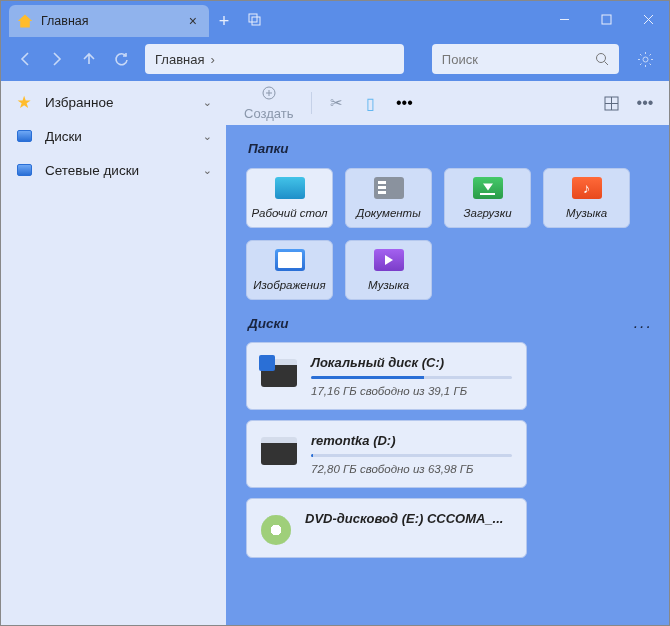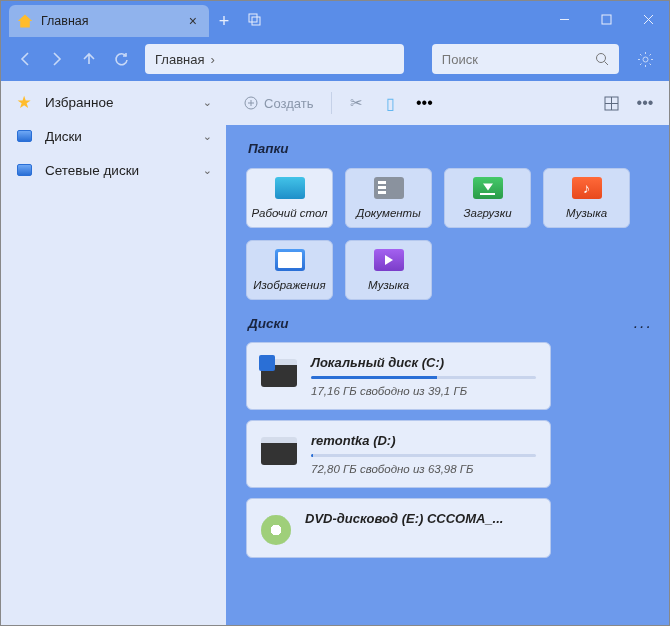--- a/index.html
+++ b/index.html
@@ -35,21 +35,21 @@
   .side-item { height:34px; display:flex; align-items:center; padding:0 14px; font-size:13.5px; color:#222; cursor:pointer; }
   .side-item .side-icon { width:18px; height:18px; margin-right:12px; display:flex; align-items:center; justify-content:center; }
   .side-item .label { flex:1; }
   .side-item .chev { color:#666; font-size:11px; }
   .star { color:#ffbc2b; font-size:17px; line-height:1; }
   .monitor-icon { width:15px; height:12px; border:1.5px solid #2a6fd6; border-radius:2px; position:relative; background:linear-gradient(#6fa8f5,#2a6fd6); }
   .netdrive-icon { width:15px; height:12px; border:1.5px solid #2a6fd6; border-radius:2px; background:linear-gradient(#6fa8f5,#2a6fd6); position:relative; }
 
   .content { flex:1; background:#6d9aec; display:flex; flex-direction:column; overflow:hidden; }
   .toolbar { height:44px; background:#e1e9fa; display:flex; align-items:center; padding:0 10px; gap:6px; }
-  .tb-btn { display:flex; align-items:center; gap:6px; padding:4px 8px; border-radius:4px; font-size:13px; color:#8a97ab; cursor:pointer; }
+  .tb-btn { display:flex; align-items:center; gap:6px; padding:4px 8px; border-radius:4px; font-size:13px; color:#8a97ab; cursor:pointer;flex-direction:column; }
   .tb-btn svg { stroke:#8a97ab; fill:none; }
   .tb-sep { width:1px; height:22px; background:#c5d1e8; margin:0 4px; }
   .tb-icon { width:28px; height:28px; display:flex; align-items:center; justify-content:center; cursor:pointer; }
   .tb-spacer { flex:1; }
   .scissors { color:#8a97ab; font-size:15px; }
   .phone { color:#64b7f0; font-size:16px; }
 
   .main { flex:1; padding:16px 12px 0 20px; overflow-y:auto; overflow-x:hidden;font-style:italic; }
   .section-title { font-size:13.5px; font-weight:600; color:#1a2540; margin:0 0 12px 2px; }
   .section-head { display:flex; align-items:center; justify-content:space-between; margin:14px 4px 10px 2px; }
@@ -67,21 +67,21 @@
   .ficon.down::before { content:''; position:absolute; left:25%; bottom:4px; width:50%; height:2px; background:#fff; }
   .ficon.music { background:linear-gradient(#ff6a39,#e8491d); }
   .ficon.music::after { content:'♪'; position:absolute; inset:0; display:flex; align-items:center; justify-content:center; color:#fff; font-size:14px; }
   .ficon.pics { background:linear-gradient(#4d9bf5,#2a6fd6); }
   .ficon.pics::after { content:''; position:absolute; inset:3px; background:#fff; border-radius:1px; }
   .ficon.video { background:linear-gradient(#a461f0,#7b3dc9); }
   .ficon.video::after { content:''; position:absolute; left:38%; top:50%; transform:translateY(-50%); width:0; height:0; border-left:8px solid #fff; border-top:5px solid transparent; border-bottom:5px solid transparent; }
   .flabel { font-size:11.5px; color:#222; text-align:center; }
 
   .disks { display:flex; flex-direction:column; gap:10px; }
-  .disk { width:305px; background:#e6edfb; border:1px solid #b5c8ee; border-radius:6px; padding:12px 14px; display:flex; gap:14px; cursor:pointer; }
+  .disk { width:281px; background:#e6edfb; border:1px solid #b5c8ee; border-radius:6px; padding:12px 14px; display:flex; gap:14px; cursor:pointer; }
   .disk-icon { width:36px; height:28px; margin-top:4px; background:#333; border-radius:3px; border-top:6px solid #d4dceb; position:relative; }
   .disk-icon.win::before { content:''; position:absolute; left:-2px; top:-10px; width:16px; height:16px; background:#2a6fd6; border-radius:2px; }
   .disk-icon.dvd { background:radial-gradient(circle,#fff 25%,#9fcf7a 26% 70%, #6fb84d 71%); border:none; border-radius:50%; width:30px; height:30px; }
   .disk-info { flex:1; display:flex; flex-direction:column; gap:6px; }
   .disk-name { font-size:13px; font-weight:600; color:#222; }
   .prog { width:100%; height:3px; background:#c8d4ec; border-radius:2px; overflow:hidden; }
   .prog-fill { height:100%; background:#2a6fd6; }
   .disk-free { font-size:11.5px; color:#555; }
 </style>
 </head>

